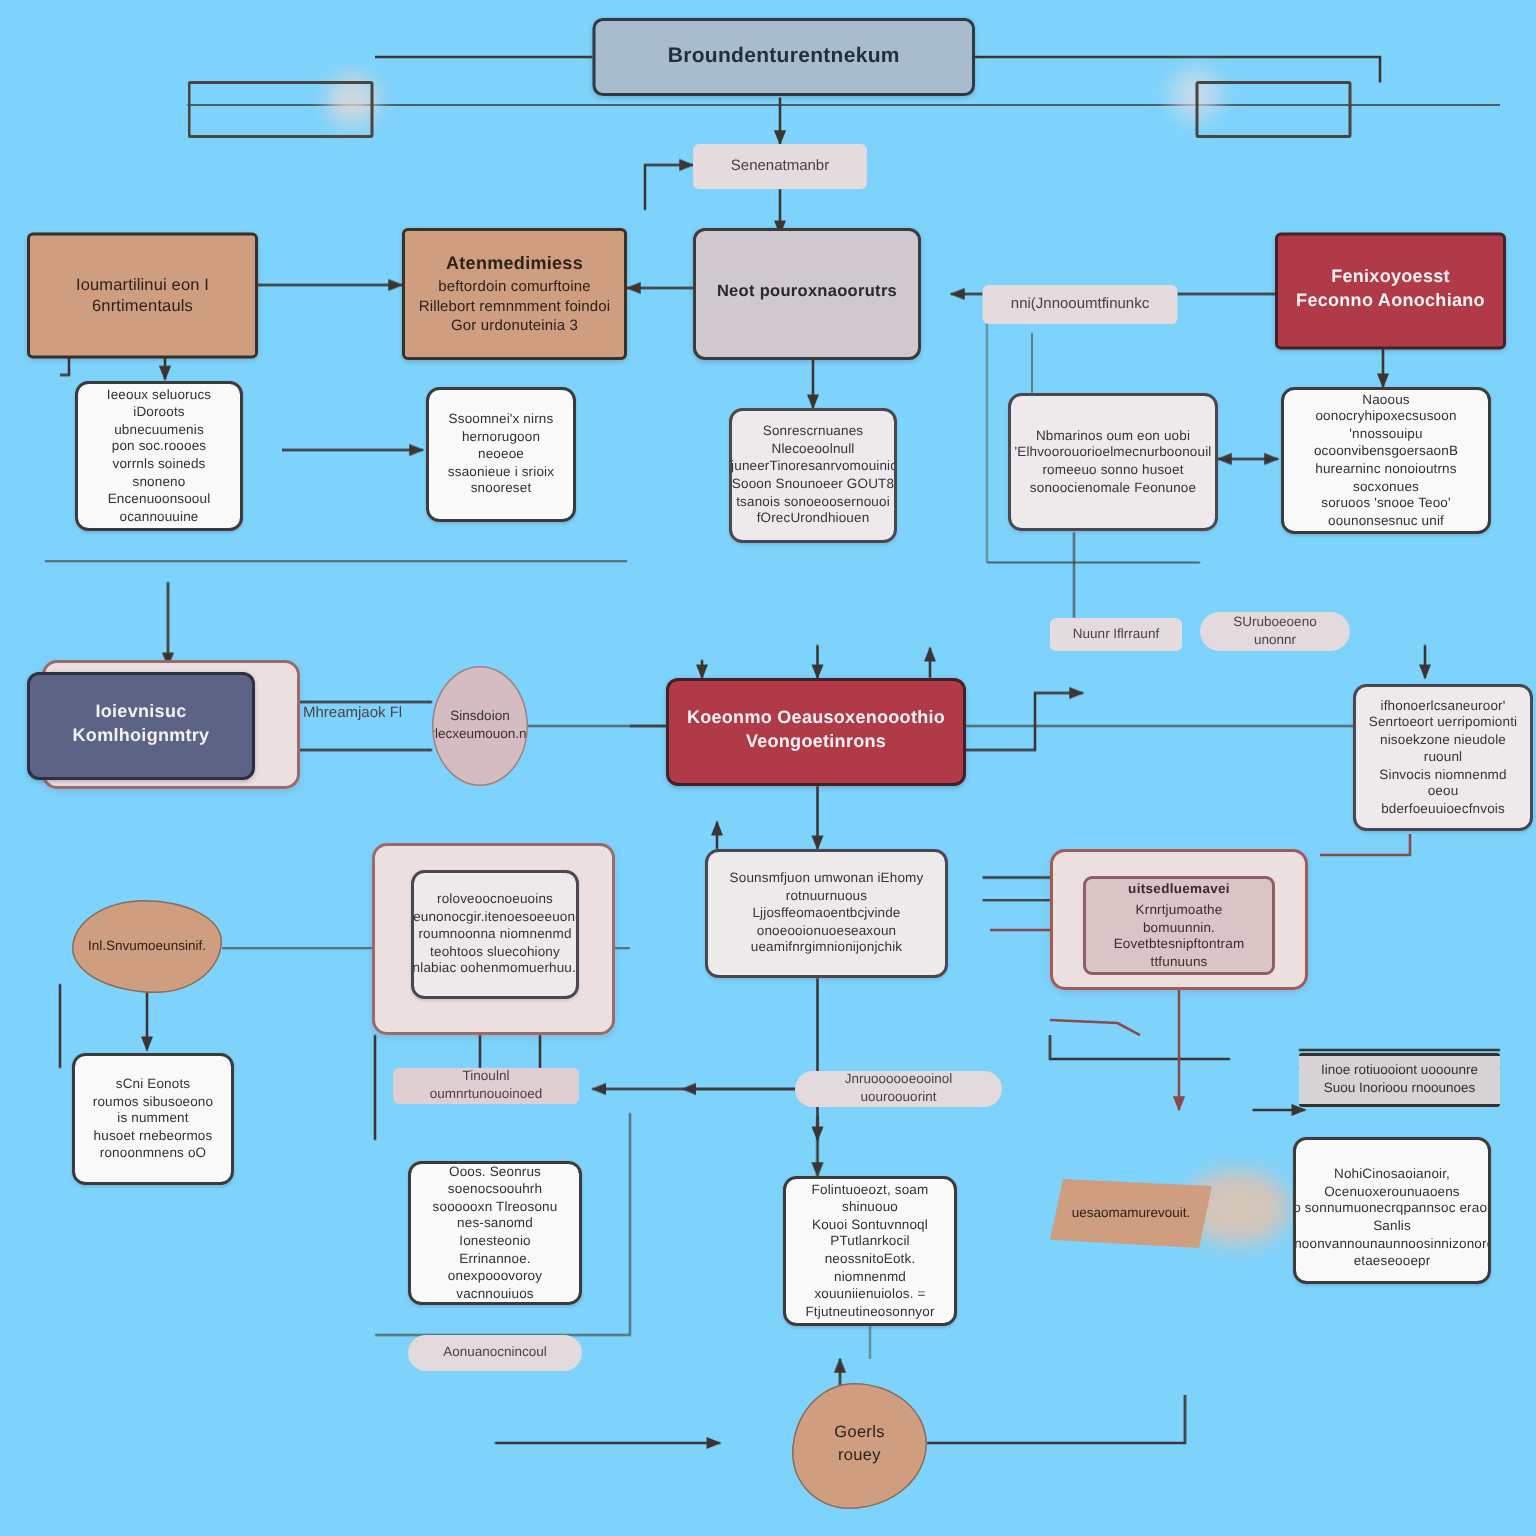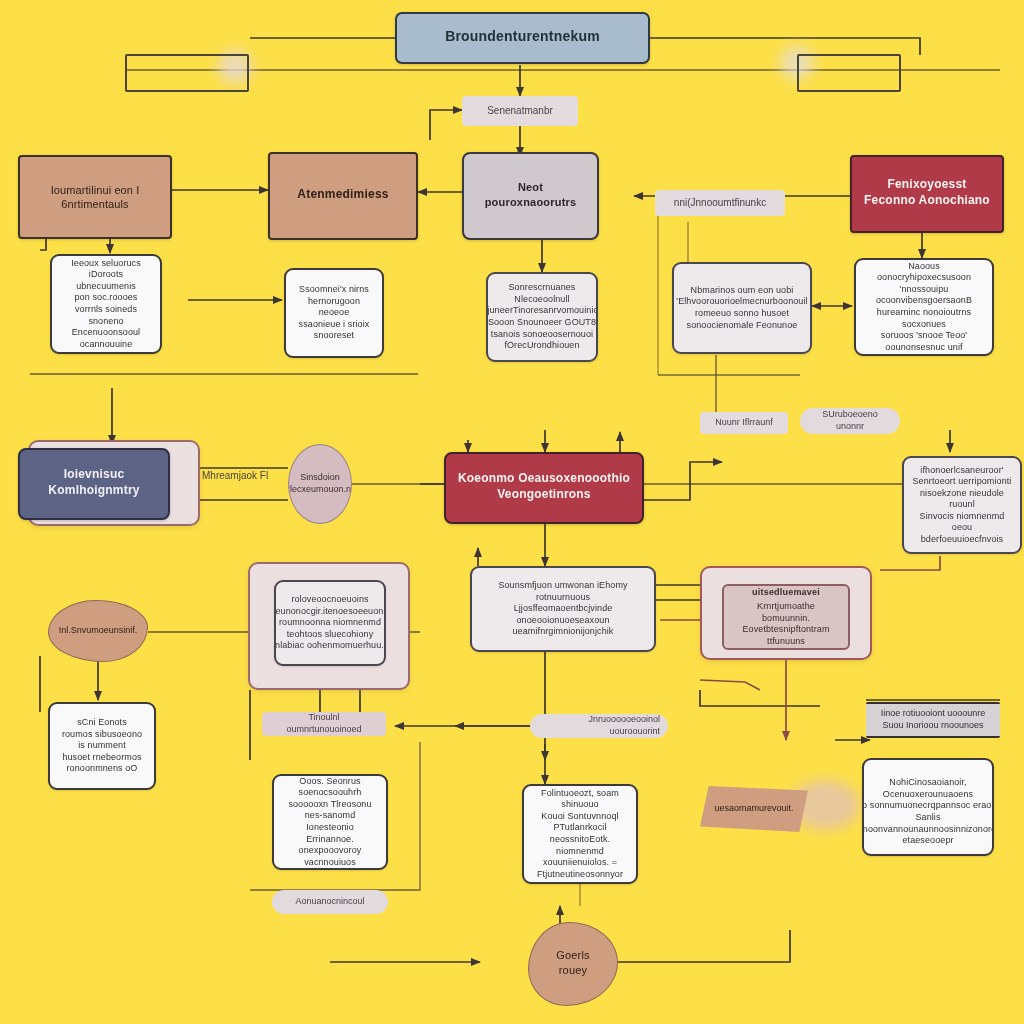--- a/index.html
+++ b/index.html
@@ -7,21 +7,21 @@
   body{
     width:1024px;height:1024px;
     background:#ece8d8;
     font-family:"Liberation Sans", sans-serif;
     overflow:hidden;
     position:relative;
   }
   #canvas{
     position:absolute;inset:0;
     width:1024px;height:1024px;
-    background:#fde047;
+    background:#7dd3fc;
   }
   svg.edges{
     position:absolute;left:0;top:0;
     width:1024px;height:1024px;
     pointer-events:none;
   }
   .node{
     position:absolute;
     box-sizing:border-box;
     display:flex;
@@ -288,23 +288,26 @@
   <div class="node sk-faint fs10" style="left:462px;top:96px;width:116px;height:30px;">
     <span class="blurtext">Senenatmanbr</span>
   </div>
 
   <div class="node sk-tan fs11" style="left:18px;top:155px;width:154px;height:84px;">
     <span class="bdy blurtext">Ioumartilinui eon I 6nrtimentauls</span>
   </div>
 
   <div class="node sk-tan fs10" style="left:268px;top:152px;width:150px;height:88px;">
     <span class="ttl fs12 blurtext">Atenmedimiess</span>
-  </div>
-
-  <div class="node sk-lilac fs9" style="left:462px;top:152px;width:137px;height:88px;">
+    <span class="bdy blurtext" style="white-space:pre-line;">beftordoin comurftoine
+Rillebort remnmment foindoi
+Gor urdonuteinia 3</span>
+  </div>
+
+  <div class="node sk-lilac fs9" style="left:462px;top:152px;width:152px;height:88px;">
     <span class="ttl fs11 blurtext">Neot pouroxnaoorutrs</span>
   </div>
 
   <div class="node sk-crimson fs12" style="left:850px;top:155px;width:154px;height:78px;">
     <span class="ttl blurtext" style="white-space:pre-line;">Fenixoyoesst
 Feconno Aonochiano</span>
   </div>
 
   <div class="node sk-faint fs10" style="left:655px;top:190px;width:130px;height:26px;">
     <span class="blurtext">nni(Jnnooumtfinunkc</span>
@@ -312,21 +315,21 @@
 
   <div class="node sk-white fs9" style="left:50px;top:254px;width:112px;height:100px;">
     <span class="bdy blurtext" style="white-space:pre-line;">Ieeoux seluorucs
 iDoroots ubnecuumenis
 pon soc.roooes
 vorrnls soineds snoneno
 Encenuoonsooul
 ocannouuine</span>
   </div>
 
-  <div class="node sk-white fs9" style="left:284px;top:268px;width:100px;height:90px;align-items:flex-end;">
+  <div class="node sk-white fs9" style="left:284px;top:258px;width:100px;height:90px;align-items:flex-end;">
     <span class="bdy blurtext" style="white-space:pre-line;">Ssoomnei'x nirns
 hernorugoon neoeoe
 ssaonieue i srioix
 snooreset</span>
   </div>
 
   <div class="node sk-ghost fs9" style="left:486px;top:272px;width:112px;height:90px;">
     <span class="bdy blurtext" style="white-space:pre-line;">Sonrescrnuanes Nlecoeoolnull
 CjuneerTinoresanrvomouinicd
 Sooon Snounoeer GOUT8
@@ -387,21 +390,21 @@
   <div class="node sk-pinkpanel" style="left:248px;top:562px;width:162px;height:128px;"></div>
 
   <div class="node sk-ghost fs9" style="left:274px;top:580px;width:112px;height:86px;">
     <span class="bdy blurtext" style="white-space:pre-line;">roloveoocnoeuoins
 Vieunonocgir.itenoesoeeuoncs
 roumnoonna niomnenmd
 teohtoos sluecohiony
 lenlabiac oohenmomuerhuu.rn</span>
   </div>
 
-  <div class="node sk-ghost fs9" style="left:470px;top:566px;width:186px;height:86px;">
+  <div class="node sk-ghost fs9" style="left:470px;top:566px;width:162px;height:86px;">
     <span class="bdy blurtext" style="white-space:pre-line;">Sounsmfjuon umwonan iEhomy  rotnuurnuous
 Ljjosffeomaoentbcjvinde onoeooionuoeseaxoun
 ueamifnrgimnionijonjchik</span>
   </div>
 
   <div class="node sk-pinkpanel" style="left:700px;top:566px;width:172px;height:94px;border-color:#a35a57;"></div>
 
   <div class="node sk-rosecard fs9" style="left:722px;top:584px;width:128px;height:66px;">
     <span class="ttl fs9 blurtext">uitsedluemavei</span>
     <span class="bdy blurtext" style="white-space:pre-line;">Krnrtjumoathe bomuunnin.
@@ -417,21 +420,21 @@
 roumos sibusoeono
 is numment
 husoet rnebeormos
 ronoonmnens oO</span>
   </div>
 
   <div class="node sk-faint fs9" style="left:262px;top:712px;width:124px;height:24px;background:#dfcfd2;">
     <span class="blurtext">Tinoulnl oumnrtunouoinoed</span>
   </div>
 
-  <div class="node sk-faint2 fs9" style="left:530px;top:714px;width:138px;height:24px;text-align:right;">
+  <div class="node sk-faint2 fs9" style="left:530px;top:714px;width:138px;height:24px;">
     <span class="blurtext">Jnruoooooeooinol uouroouorint</span>
   </div>
 
   <div class="node sk-white fs9" style="left:272px;top:774px;width:116px;height:96px;">
     <span class="bdy blurtext" style="white-space:pre-line;">Ooos. Seonrus soenocsoouhrh
 soooooxn Tlreosonu
 nes-sanomd Ionesteonio
 Errinannoe. onexpooovoroy
 vacnnouiuos</span>
   </div>

